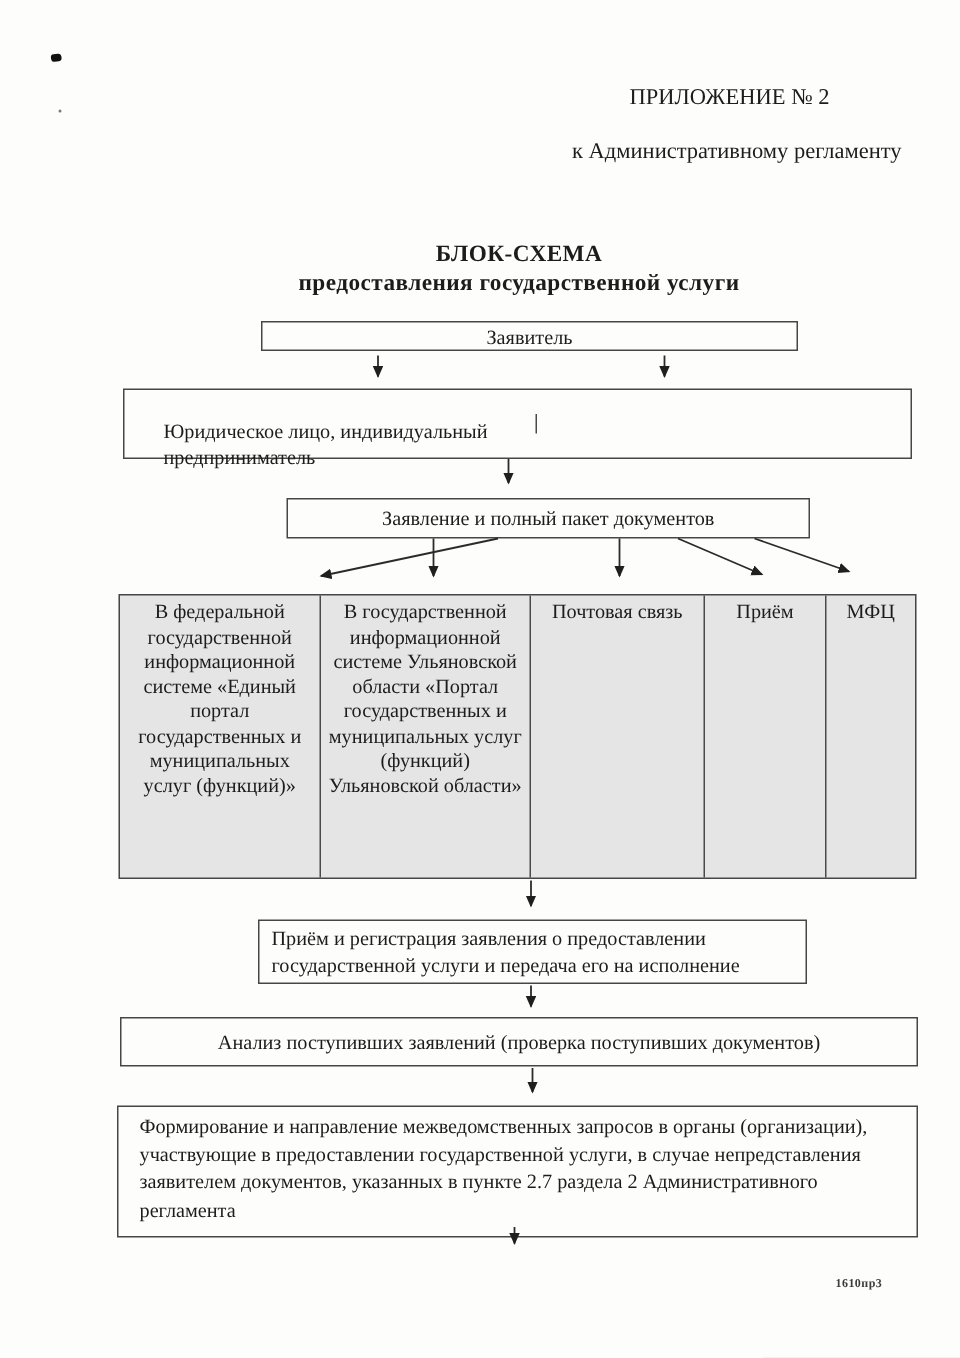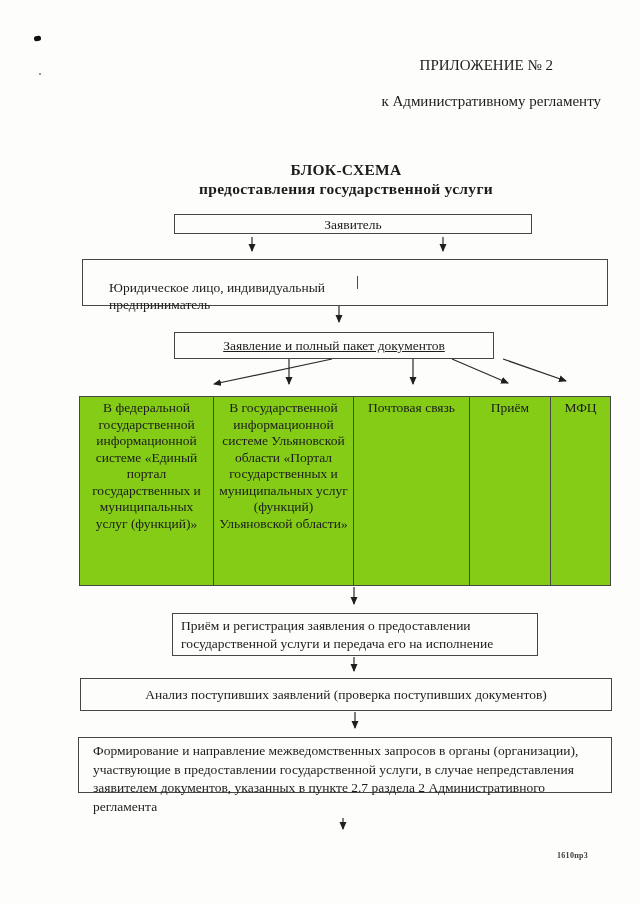--- a/index.html
+++ b/index.html
@@ -15,21 +15,21 @@
   .title-block{left:80px;top:160px;width:532px;text-align:center;
     font-weight:bold;font-size:15.5px;line-height:19px;letter-spacing:.3px;}
   .fbox{
     position:absolute;border:1px solid #464646;box-sizing:border-box;
     background:#fdfdfc;text-align:left;font-size:13.5px;line-height:17px;
   }
   .cellrow{display:flex;align-items:stretch;}
   .vcenter{display:flex;align-items:center;justify-content:center;}
   .channels{
     position:absolute;left:79px;top:396px;width:532px;height:190px;
-    border:1px solid #464646;box-sizing:border-box;display:flex;background:#84cc16;
+    border:1px solid #464646;box-sizing:border-box;display:flex;background:#e5e5e5;
   }
   .channels .col{
     box-sizing:border-box;border-right:1px solid #4a4a4a;
     font-size:13.5px;line-height:16.5px;text-align:center;padding:3px 4px 0 4px;
   }
   .channels .col:last-child{border-right:none;}
   svg.arrows{position:absolute;left:0;top:0;pointer-events:none;}
   .footer-code{font-size:8px;color:#3c3c3c;letter-spacing:.3px;font-weight:bold;}
 </style>
 </head>
@@ -51,21 +51,21 @@
   <div class="fbox vcenter" style="left:174px;top:214px;width:358px;height:20px;">
     <span>Заявитель</span>
   </div>
 
   <div class="fbox cellrow" style="left:82px;top:259px;width:526px;height:47px;padding:16px;">
     <div style="width:259px;box-sizing:border-box;border-right:1px solid #4a4a4a;padding:3px 10px 0 10px;">
       <span>Юридическое лицо, индивидуальный предприниматель</span>
     </div>
   </div>
 
-  <div class="fbox vcenter" style="left:174px;top:332px;width:320px;height:27px;text-decoration:underline;">
+  <div class="fbox vcenter" style="left:191px;top:332px;width:349px;height:27px;">
     <span>Заявление и полный пакет документов</span>
   </div>
 
   <div class="channels">
     <div class="col" style="width:134px;">
       <span>В федеральной государственной информационной системе «Единый портал государственных и муниципальных услуг (функций)»</span>
     </div>
     <div class="col" style="width:140px;">
       <span>В государственной информационной системе Ульяновской области «Портал государственных и муниципальных услуг (функций) Ульяновской области»</span>
     </div>
@@ -81,21 +81,21 @@
   </div>
 
   <div class="fbox" style="left:172px;top:613px;width:366px;height:43px;padding:3px 8px 0 8px;line-height:18px;">
     <span>Приём и регистрация заявления о предоставлении государственной услуги и передача его на исполнение</span>
   </div>
 
   <div class="fbox vcenter" style="left:80px;top:678px;width:532px;height:33px;">
     <span>Анализ поступивших заявлений (проверка поступивших документов)</span>
   </div>
 
-  <div class="fbox" style="left:78px;top:737px;width:534px;height:56px;padding:4px 14px 0 14px;line-height:18.5px;">
+  <div class="fbox" style="left:78px;top:737px;width:534px;height:88px;padding:4px 14px 0 14px;line-height:18.5px;">
     <span>Формирование и направление межведомственных запросов в органы (организации), участвующие в предоставлении государственной услуги, в случае непредставления заявителем документов, указанных в пункте 2.7 раздела 2 Административного регламента</span>
   </div>
 
   <div class="abs footer-code" style="left:557px;top:851px;">1610пр3</div>
 
   <svg class="arrows" width="640" height="905" viewBox="0 0 640 905">
     <defs>
       <marker id="ah" markerUnits="userSpaceOnUse" markerWidth="9" markerHeight="8" refX="7" refY="3.5" orient="auto">
         <polygon points="0,0 8,3.5 0,7" fill="#1f1f1f"></polygon>
       </marker>

